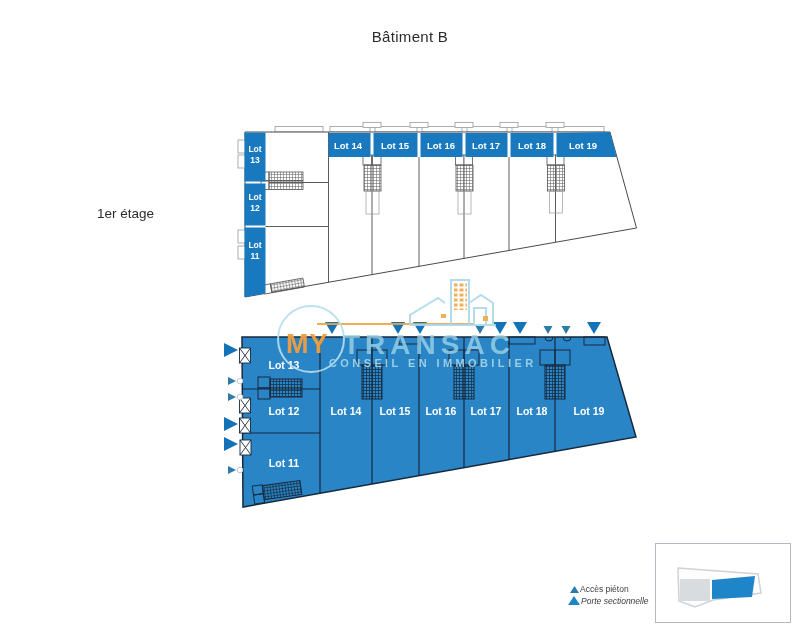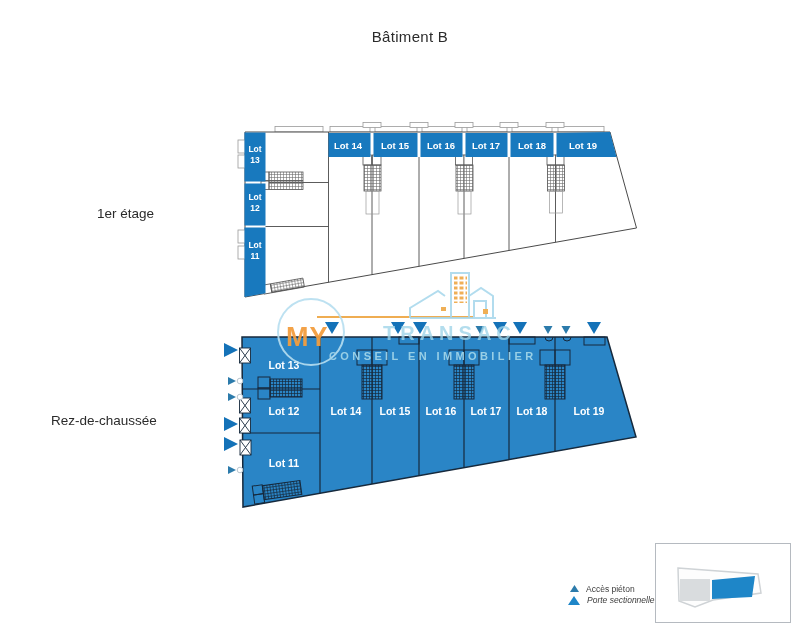--- a/index.html
+++ b/index.html
@@ -8,46 +8,45 @@
   .title{position:absolute;left:310px;top:28px;width:200px;text-align:center;
          font-size:15px;color:#2b2b2b;letter-spacing:.3px;}
   .floor-label{position:absolute;font-size:13.5px;color:#2b2b2b;text-align:left;}
   .fl1{left:97px;top:206px;width:120px;}
   .fl0{left:51px;top:413px;width:160px;}
   svg text{font-family:"Liberation Sans",sans-serif;}
   .plan{position:absolute;}
   .plan-first{left:225px;top:110px;}
   .plan-ground{left:215px;top:320px;}
   .lotlabel{fill:#ffffff;font-weight:600;}
-  .wm{position:absolute;left:0;top:1px;width:800px;height:572px;pointer-events:none;}
+  .wm{position:absolute;left:0;top:8px;width:800px;height:572px;pointer-events:none;}
   .wm-circle{position:absolute;left:277px;top:297px;width:64px;height:64px;border-radius:50%;
              border:2.5px solid rgba(182,222,240,.9);}
   .wm-my{position:absolute;left:286px;top:321px;font-size:27px;font-weight:700;
          color:rgba(242,157,62,.95);letter-spacing:1px;}
-  .wm-transac{position:absolute;left:343px;top:321px;font-size:20px;font-weight:700;
-              letter-spacing:5px;color:rgba(158,211,232,.78);padding-left:40px;}
+  .wm-transac{position:absolute;left:343px;top:321px;font-size:28px;font-weight:700;
+              letter-spacing:5px;color:rgba(158,211,232,.78);}
   .wm-tagline{position:absolute;left:329px;top:349px;font-size:11px;font-weight:700;
               letter-spacing:3.4px;color:rgba(158,211,232,.95);}
   .wm-line{position:absolute;left:317px;top:315px;width:156px;height:2px;
            background:rgba(237,164,63,.9);}
   .wm-building{position:absolute;left:393px;top:260px;}
-  .legend-row{position:absolute;display:flex;align-items:flex-start;gap:6px;}
+  .legend-row{position:absolute;display:flex;align-items:flex-end;}
   .legend-row span{font-size:8.5px;color:#3d3d3d;}
   .lr1{left:569px;top:584px;}
   .lr2{left:567px;top:595px;font-style:italic;}
   .minimap{position:absolute;left:655px;top:543px;border:1px solid #b5bac0;background:#fff;}
 </style>
 </head>
 <body>
 
 <div class="canvas">
 
   <div class="title">Bâtiment B</div>
   <div class="floor-label fl1">1er étage</div>
-  <div class="floor-label fl0">Rez-de-chaussée</div>
 
   <svg class="plan plan-first" width="425" height="200" viewBox="0 0 425 200">
     <defs>
       <pattern id="hatchA" width="3" height="3" patternUnits="userSpaceOnUse">
         <path d="M0,1.5 H3 M1.5,0 V3" stroke="#6d6d6d" stroke-width="0.6"></path>
       </pattern>
     </defs>
 
     <g fill="#ffffff" stroke="#9a9a9a" stroke-width="0.8">
       <rect x="50" y="16.5" width="48" height="5.5"></rect>

